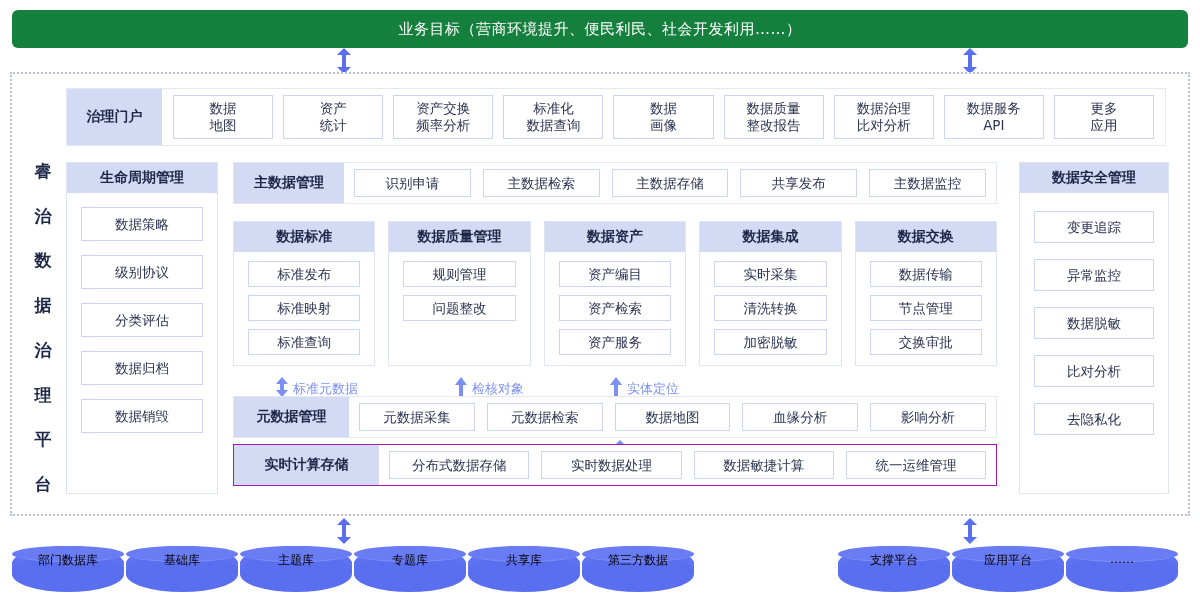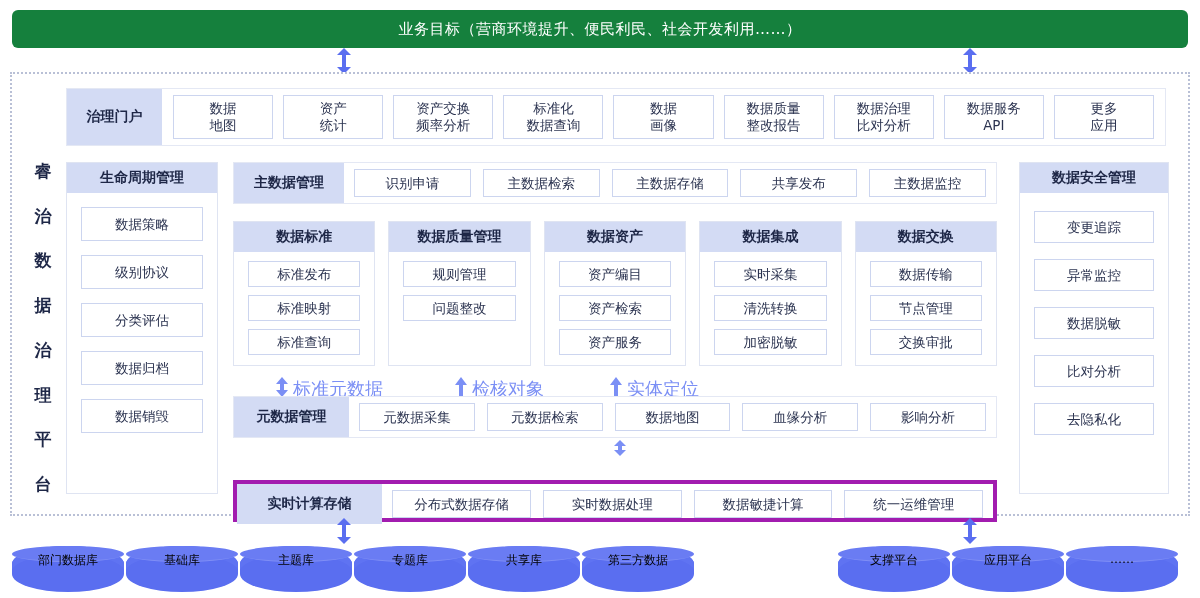--- a/index.html
+++ b/index.html
@@ -83,31 +83,31 @@
   .master .tile{flex:1;height:28px;margin:0 6px;}
 
   
   .cols{position:absolute;left:233px;top:221px;width:764px;height:145px;display:flex;gap:13px;}
   .col{flex:1;border:1px solid #dfe4f2;background:#fff;box-sizing:border-box;display:flex;flex-direction:column;}
   .col .phead{height:30px;}
   .col-body{padding:9px 14px 9px;display:flex;flex-direction:column;gap:8px;flex:1;}
   .col-body .tile{height:26px;}
 
   
-  .annot{position:absolute;color:#7b8ff5;font-size:18px;display:flex;align-items:center;gap:5px;}
+  .annot{position:absolute;color:#7b8ff5;font-size:13px;display:flex;align-items:center;gap:5px;}
   .annot .arr{display:inline-block;}
 
   
   .meta{left:233px;top:396px;width:764px;height:42px;border:1px solid #e4e8f4;}
   .meta .phead{position:absolute;left:0;top:0;width:115px;height:40px;}
   .meta .row{position:absolute;left:115px;top:0;right:0;height:40px;display:flex;align-items:center;padding:0 4px;box-sizing:border-box;}
   .meta .tile{flex:1;height:28px;margin:0 6px;}
 
   
-  .rt{left:233px;top:480px;width:764px;height:42px;border:4px solid #a21caf;}
+  .rt{left:233px;top:444px;width:764px;height:42px;border:1px solid #a21caf;}
   .rt .phead{position:absolute;left:0;top:0;width:145px;height:40px;}
   .rt .row{position:absolute;left:145px;top:0;right:0;height:40px;display:flex;align-items:center;padding:0 4px;box-sizing:border-box;}
   .rt .tile{flex:1;height:28px;margin:0 6px;}
 
   
   .security{left:1019px;top:162px;width:150px;height:332px;}
   .security .phead{height:30px;width:100%;}
   .sec-body{padding:18px 14px 0;display:flex;flex-direction:column;gap:16px;}
   .sec-body .tile{height:32px;}
 

